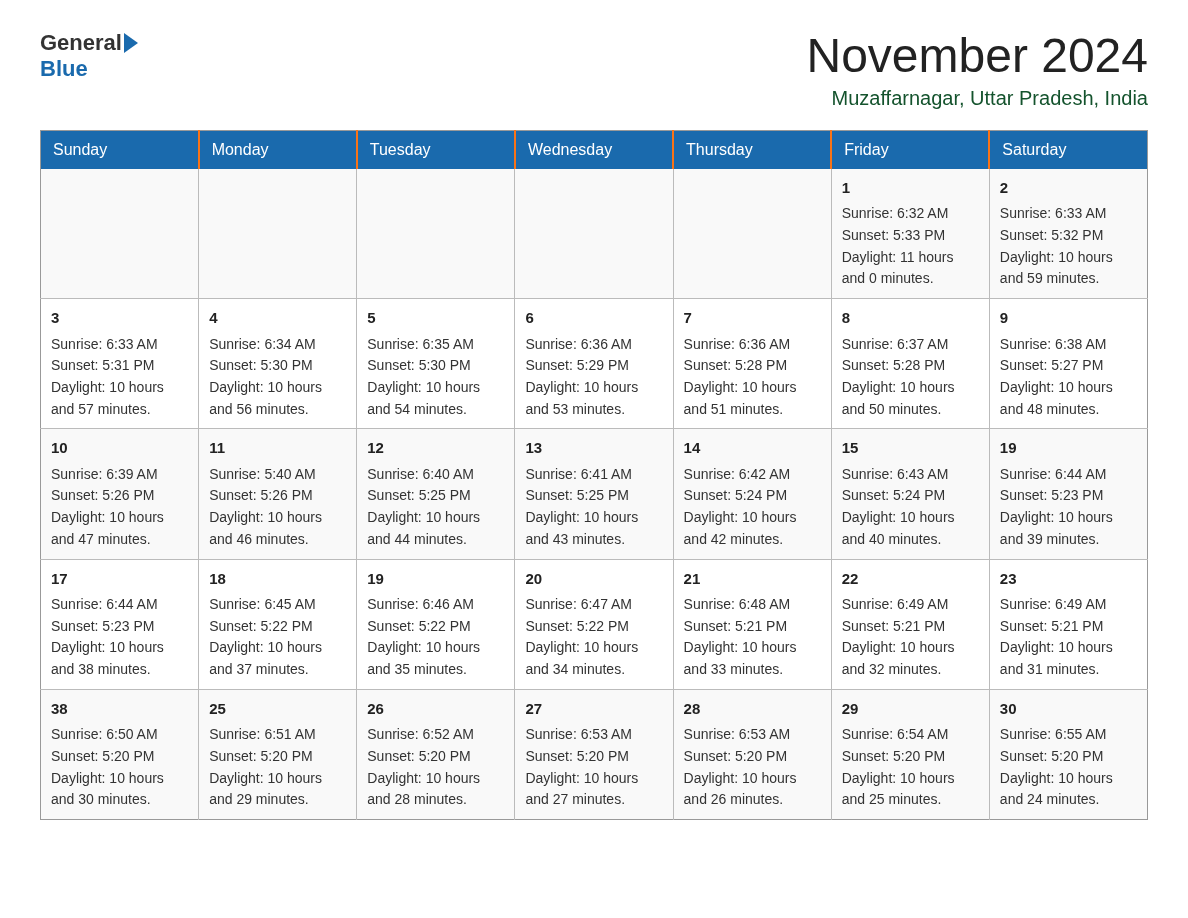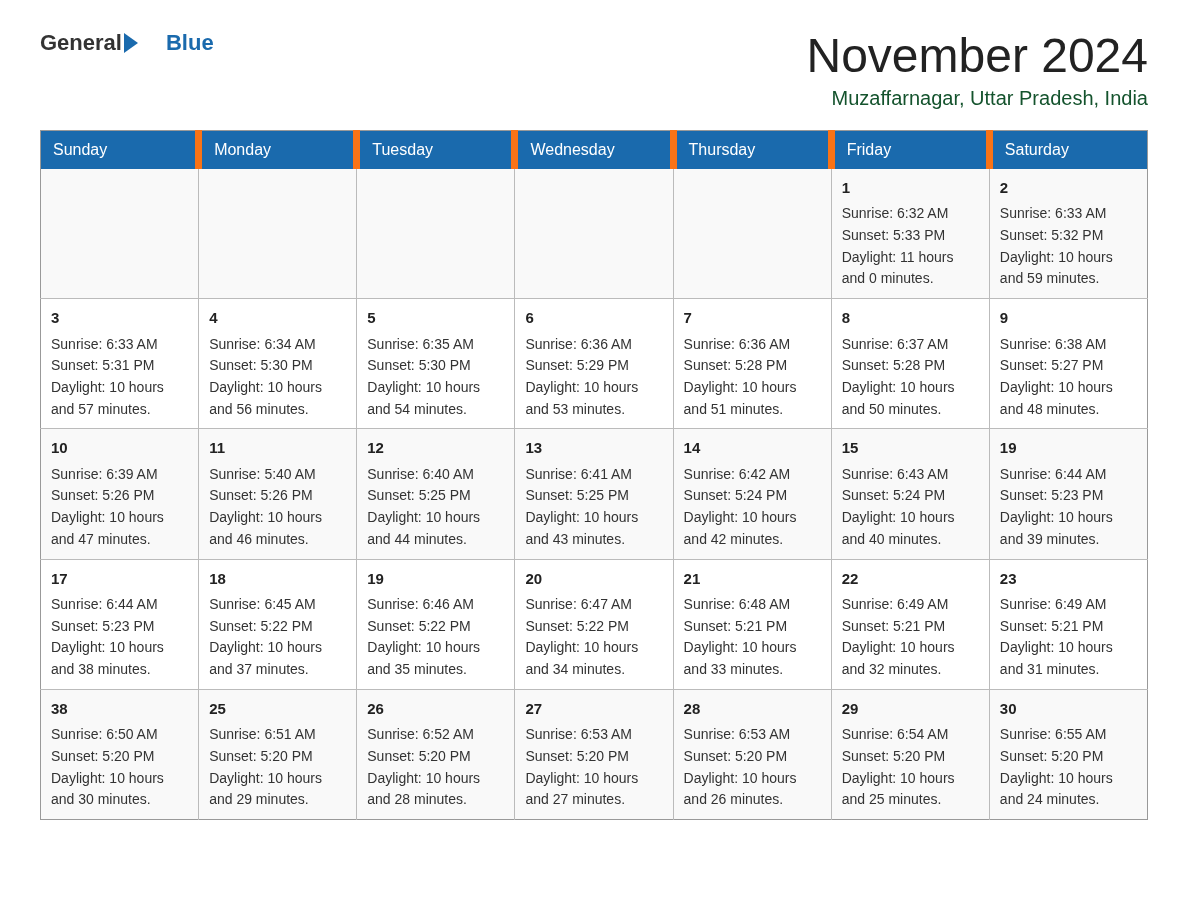--- a/index.html
+++ b/index.html
@@ -18,33 +18,32 @@
     }
     .logo-text-general {
       font-size: 22px;
       font-weight: bold;
       color: #333;
     }
     .logo-text-blue {
       font-size: 22px;
       font-weight: bold;
       color: #1a6aad;
-      margin-left: 28px;
     }
     .logo-triangle {
       width: 0;
       height: 0;
       border-left: 14px solid #1a6aad;
       border-top: 10px solid transparent;
       border-bottom: 10px solid transparent;
       margin-left: 2px;
     }
     .logo-wrapper {
       display: flex;
-      flex-direction: row;
+      flex-direction: column;
     }
     .logo-top {
       display: flex;
       align-items: center;
     }
     .title-area {
       text-align: right;
     }
     .month-year {
       font-size: 48px;
@@ -62,21 +61,21 @@
       border-collapse: collapse;
       border: 1px solid #999;
     }
     .calendar th {
       background-color: #1a6aad;
       color: #fff;
       font-size: 16px;
       font-weight: normal;
       padding: 10px 12px;
       text-align: left;
-      border-right: 7px solid #f97316;
+      border-right: 2px solid #f97316;
     }
     .calendar th:last-child { border-right: none; }
     .calendar td {
       vertical-align: top;
       padding: 8px 10px;
       border-right: 1px solid #bbb;
       border-bottom: 1px solid #bbb;
       width: 14.285%;
       min-height: 90px;
       font-size: 13px;

